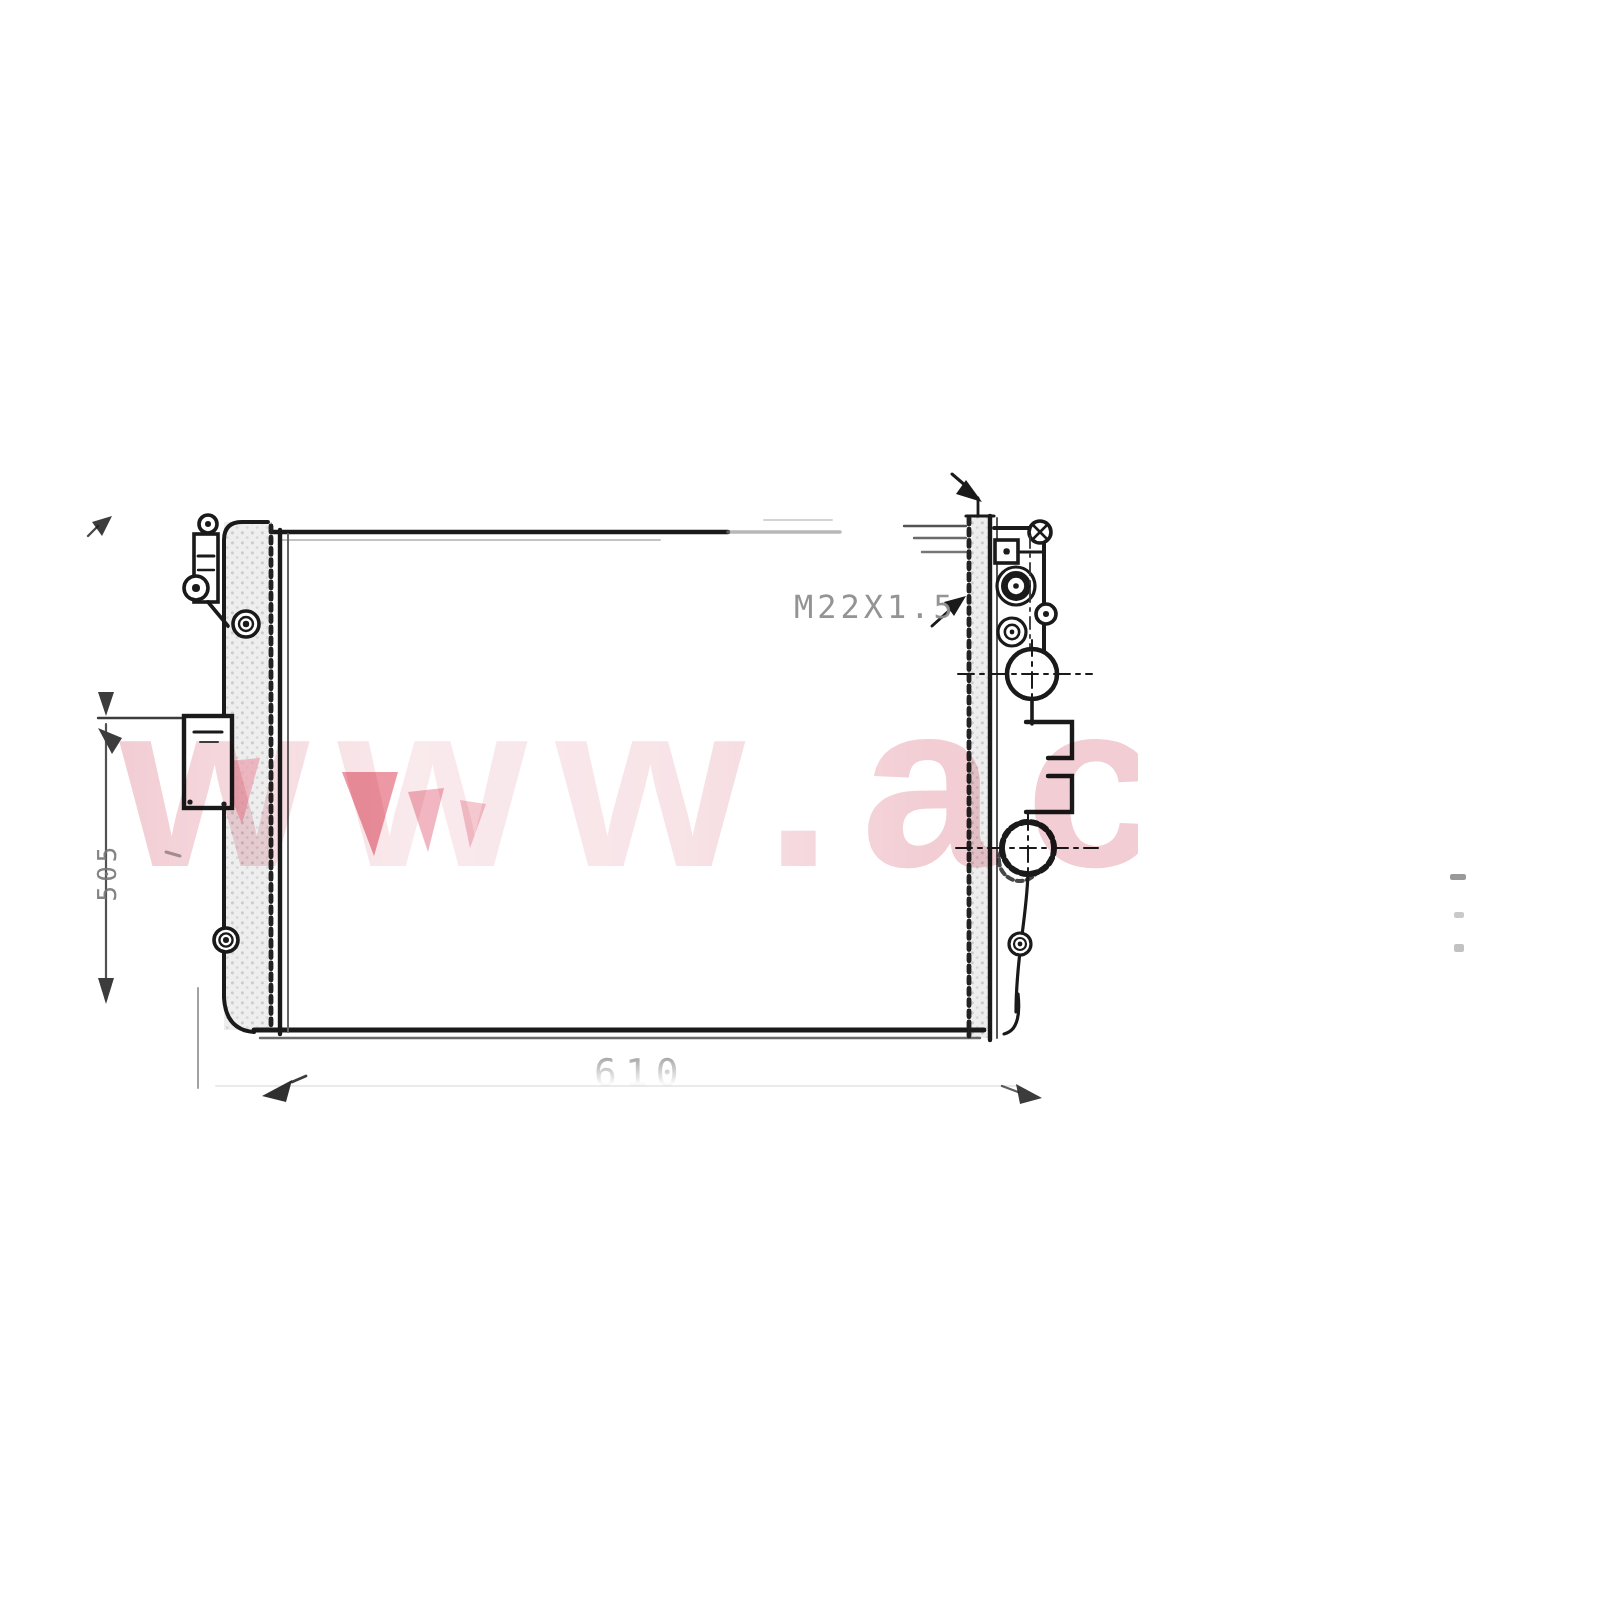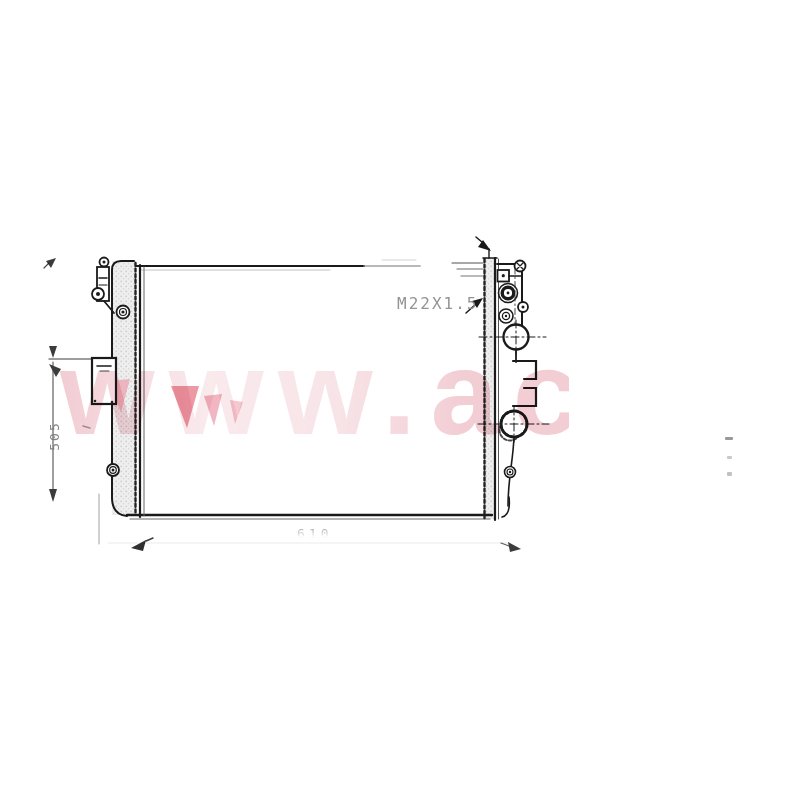--- a/index.html
+++ b/index.html
@@ -11,21 +11,21 @@
              mix-blend-mode:multiply;pointer-events:none;margin-left:24px;}
   .watermark span{display:block;white-space:nowrap;font-weight:bold;font-size:118px;line-height:84px;
              letter-spacing:14px;color:#f1cad1;transform:scaleX(1.03);transform-origin:left top;
              -webkit-mask-image:linear-gradient(90deg,rgba(0,0,0,.95),rgba(0,0,0,.40) 28%,rgba(0,0,0,.50) 52%,rgba(0,0,0,.95) 78%);
              mask-image:linear-gradient(90deg,rgba(0,0,0,.95),rgba(0,0,0,.40) 28%,rgba(0,0,0,.50) 52%,rgba(0,0,0,.95) 78%);}
   
   .lbl{position:absolute;font-family:"DejaVu Sans Mono","Liberation Mono",monospace;color:#8f8f8f;}
   .thread-lbl{left:349px;top:294px;font-size:16px;letter-spacing:2px;opacity:.95;margin-left:48px;}
   .hdim-lbl{left:33px;top:428px;width:44px;height:16px;font-size:13px;letter-spacing:2px;color:#777;
             transform:rotate(-90deg);transform-origin:center center;text-align:center;opacity:.9;}
-  .wdim-lbl{left:297px;top:526px;width:54px;font-size:13px;letter-spacing:4px;color:#777;opacity:.85;
+  .wdim-lbl{left:297px;top:526px;width:54px;font-size:19px;letter-spacing:4px;color:#777;opacity:.85;
             -webkit-mask-image:linear-gradient(to bottom,rgba(0,0,0,.9),rgba(0,0,0,.05) 72%);
             mask-image:linear-gradient(to bottom,rgba(0,0,0,.9),rgba(0,0,0,.05) 72%);}
   
   .edge-mark{position:absolute;background:#777;border-radius:1px;}
 </style>
 </head>
 <body>
 
 <div class="stage">
 

